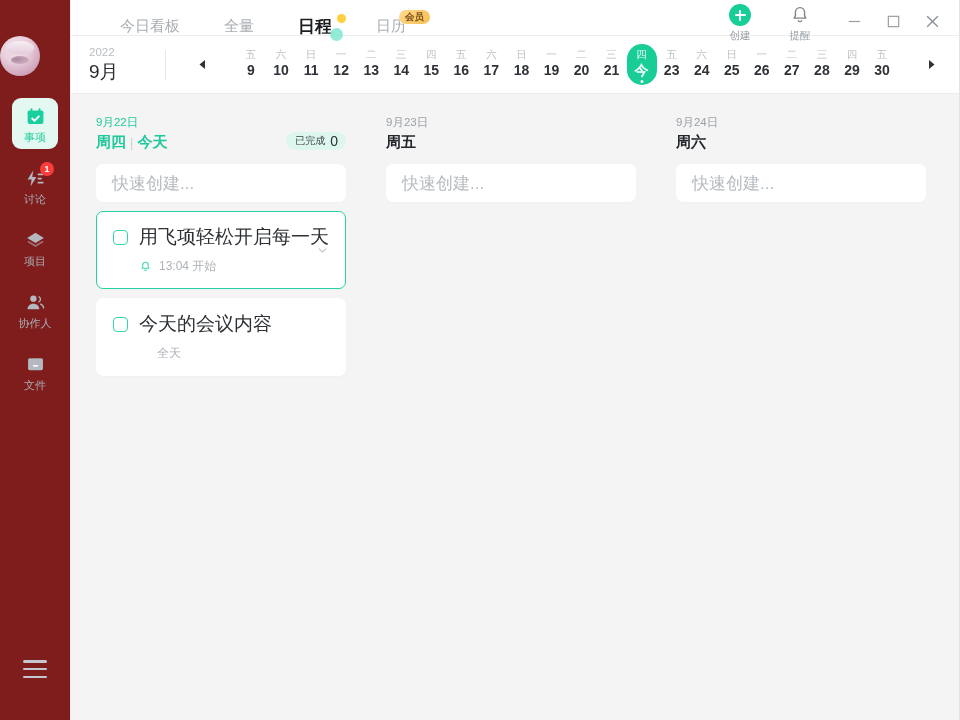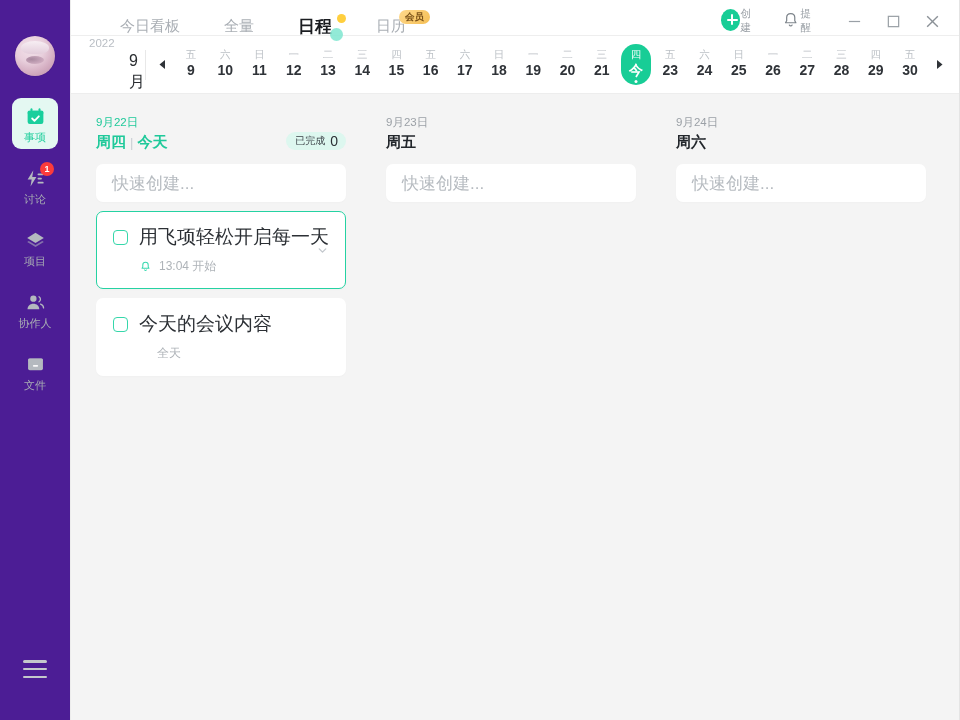--- a/index.html
+++ b/index.html
@@ -12,24 +12,24 @@
   .app {
     position: relative;
     width: 960px; height: 720px;
     display: flex;
     background: #ffffff;
   }
 
   
   .sidebar {
     width: 71px; height: 720px;
-    background: #4c1d95;
+    background: #7f1d1d;
     border-right: 1px solid #ececec;
     display: flex; flex-direction: column;
-    align-items: center;
+    align-items: flex-start;
     flex: none;
     position: relative;
   }
   .avatar {
     width: 40px; height: 40px;
     border-radius: 50%;
     margin-top: 36px;
     background:
       radial-gradient(circle at 38% 30%, #f3e2ea 0%, #e8cfdc 38%, #d7b2c5 62%, #b98aa3 100%);
     position: relative;
@@ -167,21 +167,21 @@
     line-height: 1.1;
     white-space: nowrap;
   }
 
   .header-actions {
     position: absolute;
     right: 140px; top: 4px;
     display: flex; gap: 22px;
   }
   .haction {
-    display: flex; flex-direction: row; align-items: center;
+    display: flex; flex-direction: column; align-items: center;
     cursor: pointer; width: 38px;
   }
   .haction .lbl { font-size: 10.5px; color: #9aa0a6; margin-top: 3px; }
   .plus-btn {
     width: 22px; height: 22px; border-radius: 50%;
     background: #18cd96;
     position: relative;
   }
   .plus-btn::before, .plus-btn::after {
     content: ""; position: absolute; background: #fff; border-radius: 1px;
@@ -194,27 +194,28 @@
     right: 16px; top: 10px;
     display: flex; align-items: center; gap: 17px;
   }
   .wc { width: 22px; height: 22px; display:flex; align-items:center; justify-content:center; cursor: pointer; }
 
   
   .datestrip {
     height: 58px;
     display: flex; align-items: center;
     border-bottom: 1px solid #ededed;
-    padding-left: 18px; padding-right: 10px;
+    padding-left: 18px; padding-right: 18px;
     flex: none;
     background: #fff;
+    gap: 20px;
   }
   .ym { display: flex; flex-direction: column; align-items: flex-start; width: 54px; flex: none; }
   .ym .y { font-size: 11.5px; color: #b9bec4; line-height: 1.3; }
-  .ym .m { font-size: 16px; color: #2a2d31; line-height: 1.3; margin-left: 40px; }
+  .ym .m { font-size: 19px; color: #2a2d31; line-height: 1.3; }
   .divider-v { width: 1px; height: 30px; background: #e8e8e8; margin: 0 6px 0 2px; flex: none; }
   .arrow {
     width: 20px; height: 28px; flex: none;
     display: flex; align-items: center; justify-content: center;
     cursor: pointer;
   }
   .days { display: flex; flex: 1; justify-content: space-between; padding: 0 4px; }
   .day {
     width: 30px;
     display: flex; flex-direction: column; align-items: center;

